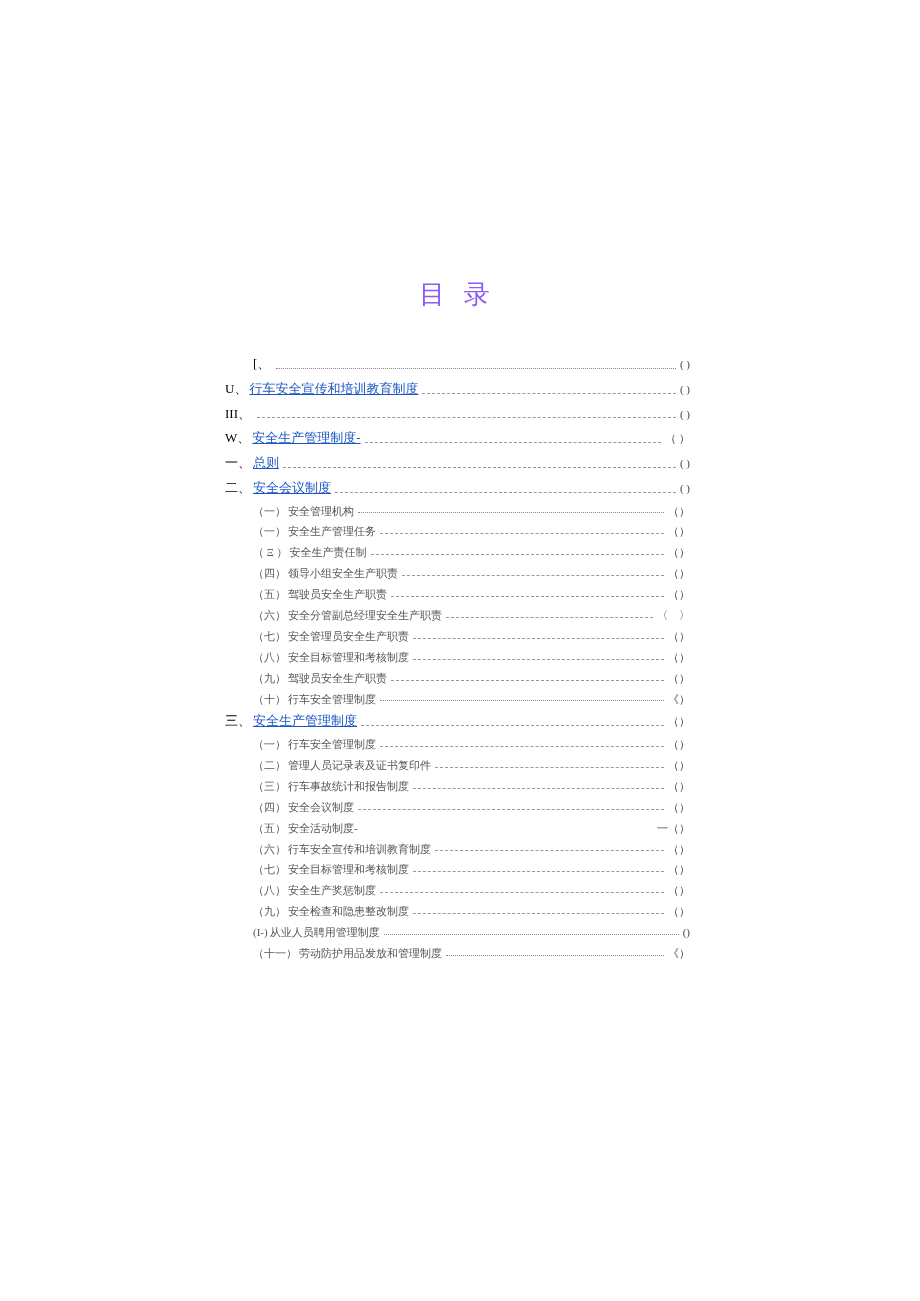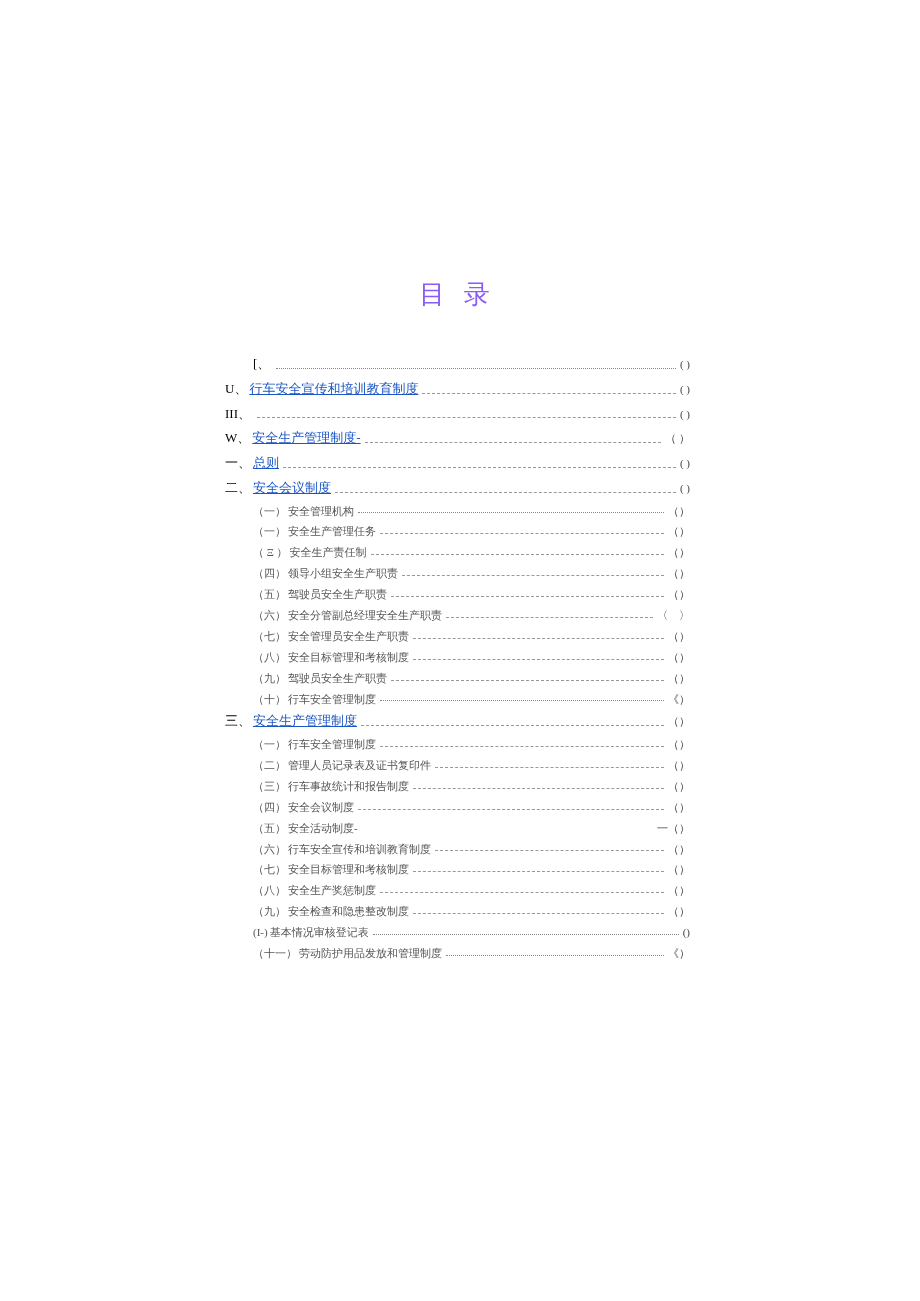--- a/index.html
+++ b/index.html
@@ -221,21 +221,21 @@
         <span class="page-ref">（）</span>
       </div>
       <div class="toc-entry sub">
         <span class="prefix">（九）</span>
         <span>安全检查和隐患整改制度</span>
         <span class="leader "></span>
         <span class="page-ref">（）</span>
       </div>
       <div class="toc-entry sub">
         <span class="prefix">(I-)</span>
-        <span>基本情况审核登记表</span>
+        <span>从业人员聘用管理制度</span>
         <span class="leader dotted"></span>
         <span class="page-ref">()</span>
       </div>
       <div class="toc-entry sub">
         <span class="prefix">（十一）</span>
         <span>劳动防护用品发放和管理制度</span>
         <span class="leader dotted"></span>
         <span class="page-ref">《）</span>
       </div>
     </div>

